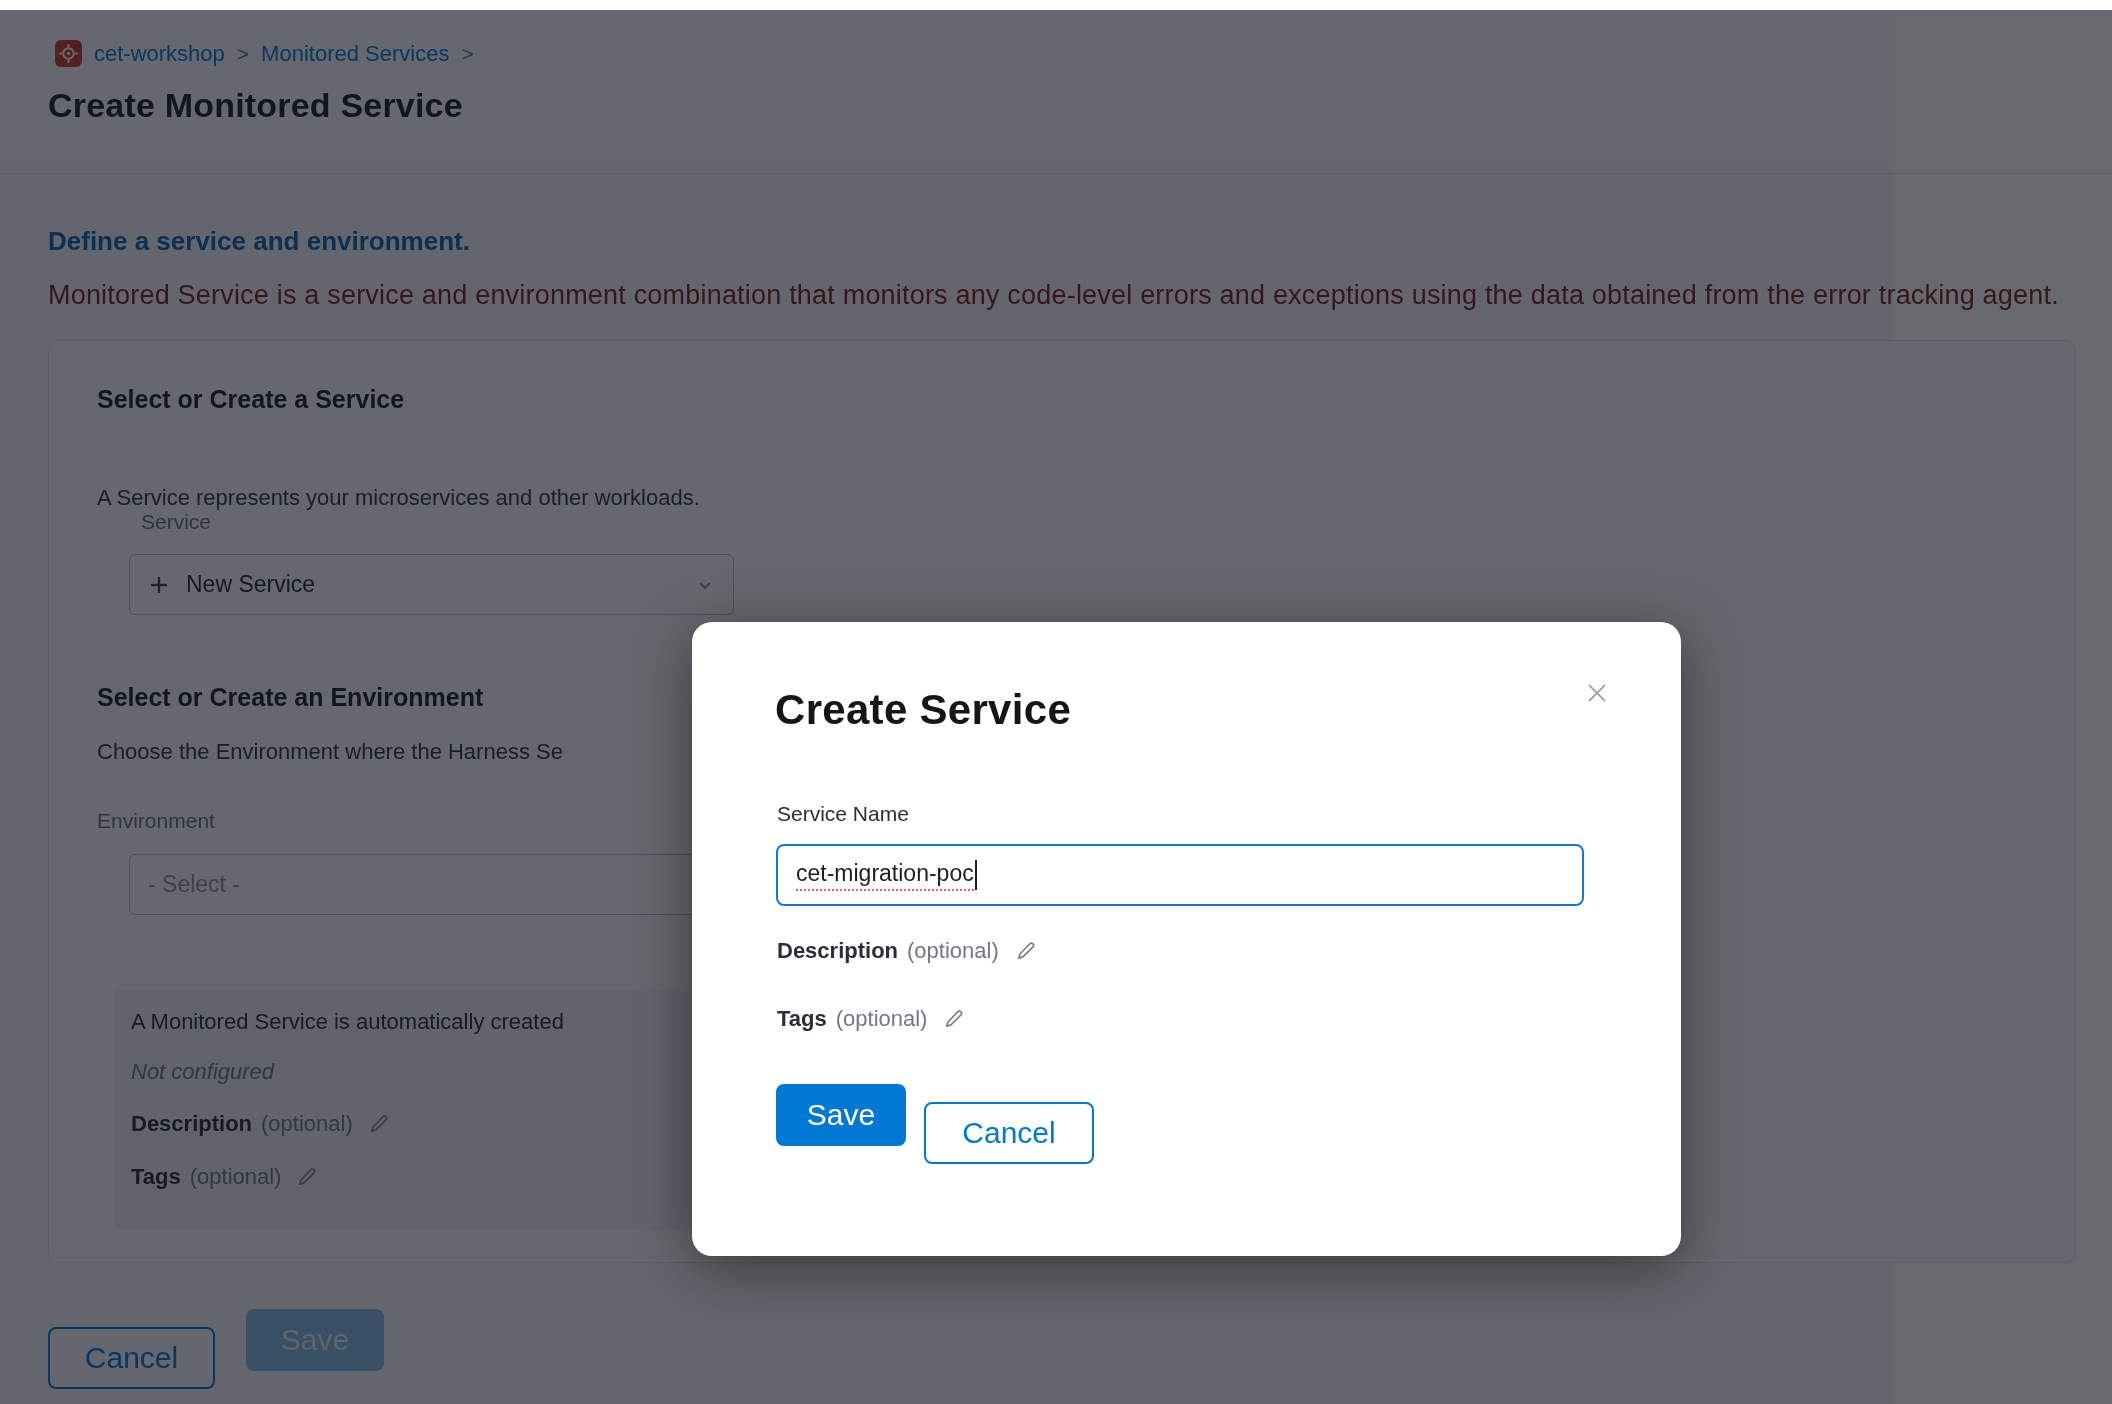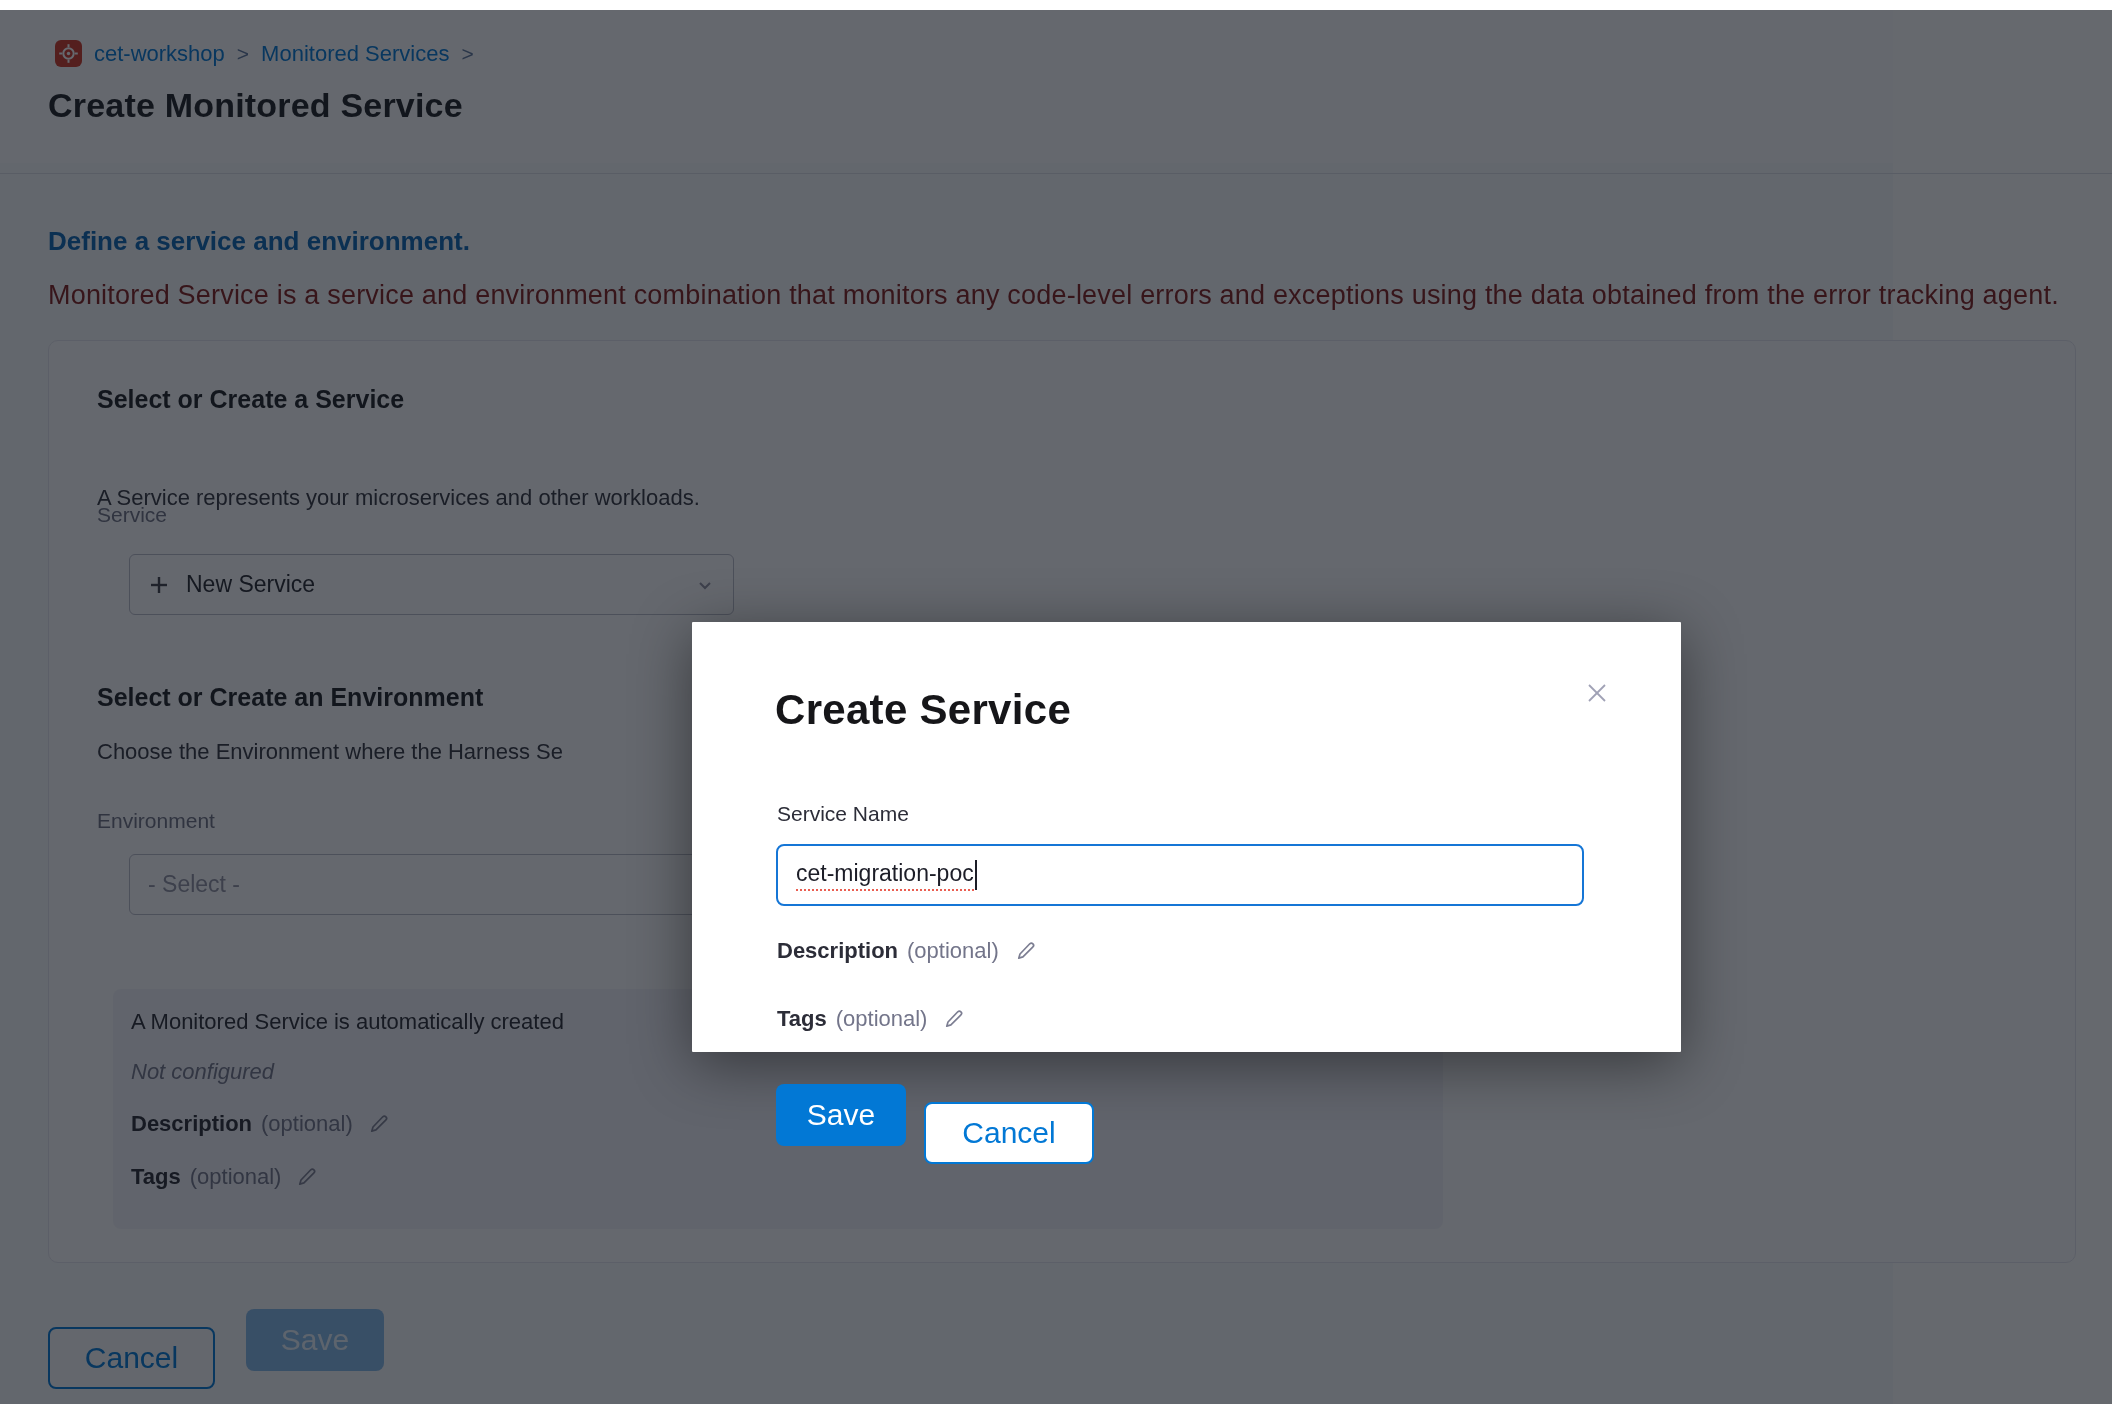--- a/index.html
+++ b/index.html
@@ -40,21 +40,21 @@
 
   .btn { display:flex; align-items:center; justify-content:center; border-radius:8px; font-weight:400; font-size:30px; cursor:pointer; }
   .btn-outline { border:2px solid #0278d5; color:#0278d5; background:transparent;margin-top:18px; }
   .btn-primary { background:#0278d5; color:#ffffff; }
   .btn-disabled { background:#84b8e8; color:rgba(255,255,255,.8); cursor:default; }
   .footer-cancel { position:absolute; left:48px; top:1299px; width:167px; height:62px; background:rgba(255,255,255,.15); }
   .footer-save { position:absolute; left:246px; top:1299px; width:138px; height:62px; }
 
   .overlay { position:absolute; left:0; top:10px; width:2112px; height:1394px; background:rgba(13,17,26,0.63); z-index:50; }
 
-  .modal { position:absolute; left:692px; top:622px; width:989px; height:430px; background:#ffffff; border-radius:1px; box-shadow:0 12px 60px rgba(0,0,0,.45); z-index:60; }
+  .modal { position:absolute; left:692px; top:622px; width:989px; height:634px; background:#ffffff; border-radius:20px; box-shadow:0 12px 60px rgba(0,0,0,.45); z-index:60; }
   .modal-close { position:absolute; left:888px; top:54px; width:34px; height:34px; display:flex; align-items:center; justify-content:center; cursor:pointer; }
   .modal-title { position:absolute; left:83px; top:64px; font-size:42px; font-weight:700; color:#161619; letter-spacing:.3px; }
   .modal-label { position:absolute; left:85px; top:180px; font-size:21px; color:#2c2d38; font-weight:500; }
   .name-input { position:absolute; left:84px; top:222px; width:808px; height:62px; border:2px solid #1576d6; border-radius:8px; background:#fff; display:flex; align-items:center; padding:0 18px; cursor:text; }
   .name-input .text { font-size:23px; color:#1c1d27; border-bottom:2px dotted #ea5f52; padding-bottom:2px; }
   .caret { display:inline-block; width:2px; height:30px; background:#1c1d27; margin-left:1px; vertical-align:middle; }
   .modal-row { position:absolute; left:85px; font-size:22px; color:#2c2d38; display:flex; align-items:center; gap:9px; }
   .modal-save { position:absolute; left:84px; top:462px; width:130px; height:62px; }
   .modal-cancel { position:absolute; left:232px; top:462px; width:170px; height:62px; background:#fff; }
 
@@ -86,21 +86,21 @@
 
     <div class="page-title">Create Monitored Service</div>
     <div class="header-divider"></div>
 
     <div class="intro-heading">Define a service and environment.</div>
     <div class="intro-text">Monitored Service is a service and environment combination that monitors any code-level errors and exceptions using the data obtained from the error tracking agent.</div>
 
     <div class="card">
       <div class="sec-h" style="top:44px;">Select or Create a Service</div>
       <div class="sec-sub" style="top:100px;margin-top:44px;">A Service represents your microservices and other workloads.</div>
-      <div class="field-label" style="top:162px;">Service</div>
+      <div class="field-label" style="top:169px;margin-left:44px;">Service</div>
 
       <div class="select-box" style="top:213px;">
         <svg width="22" height="22" viewBox="0 0 22 22" style="margin-right:16px;">
           <line x1="11" y1="3" x2="11" y2="19" stroke="#3f4049" stroke-width="2.4"></line>
           <line x1="3" y1="11" x2="19" y2="11" stroke="#3f4049" stroke-width="2.4"></line>
         </svg>
         <span class="value">New Service</span>
         <svg class="chev" width="20" height="20" viewBox="0 0 20 20">
           <polyline points="5,8 10,13 15,8" fill="none" stroke="#8f90a2" stroke-width="2"></polyline>
         </svg>

